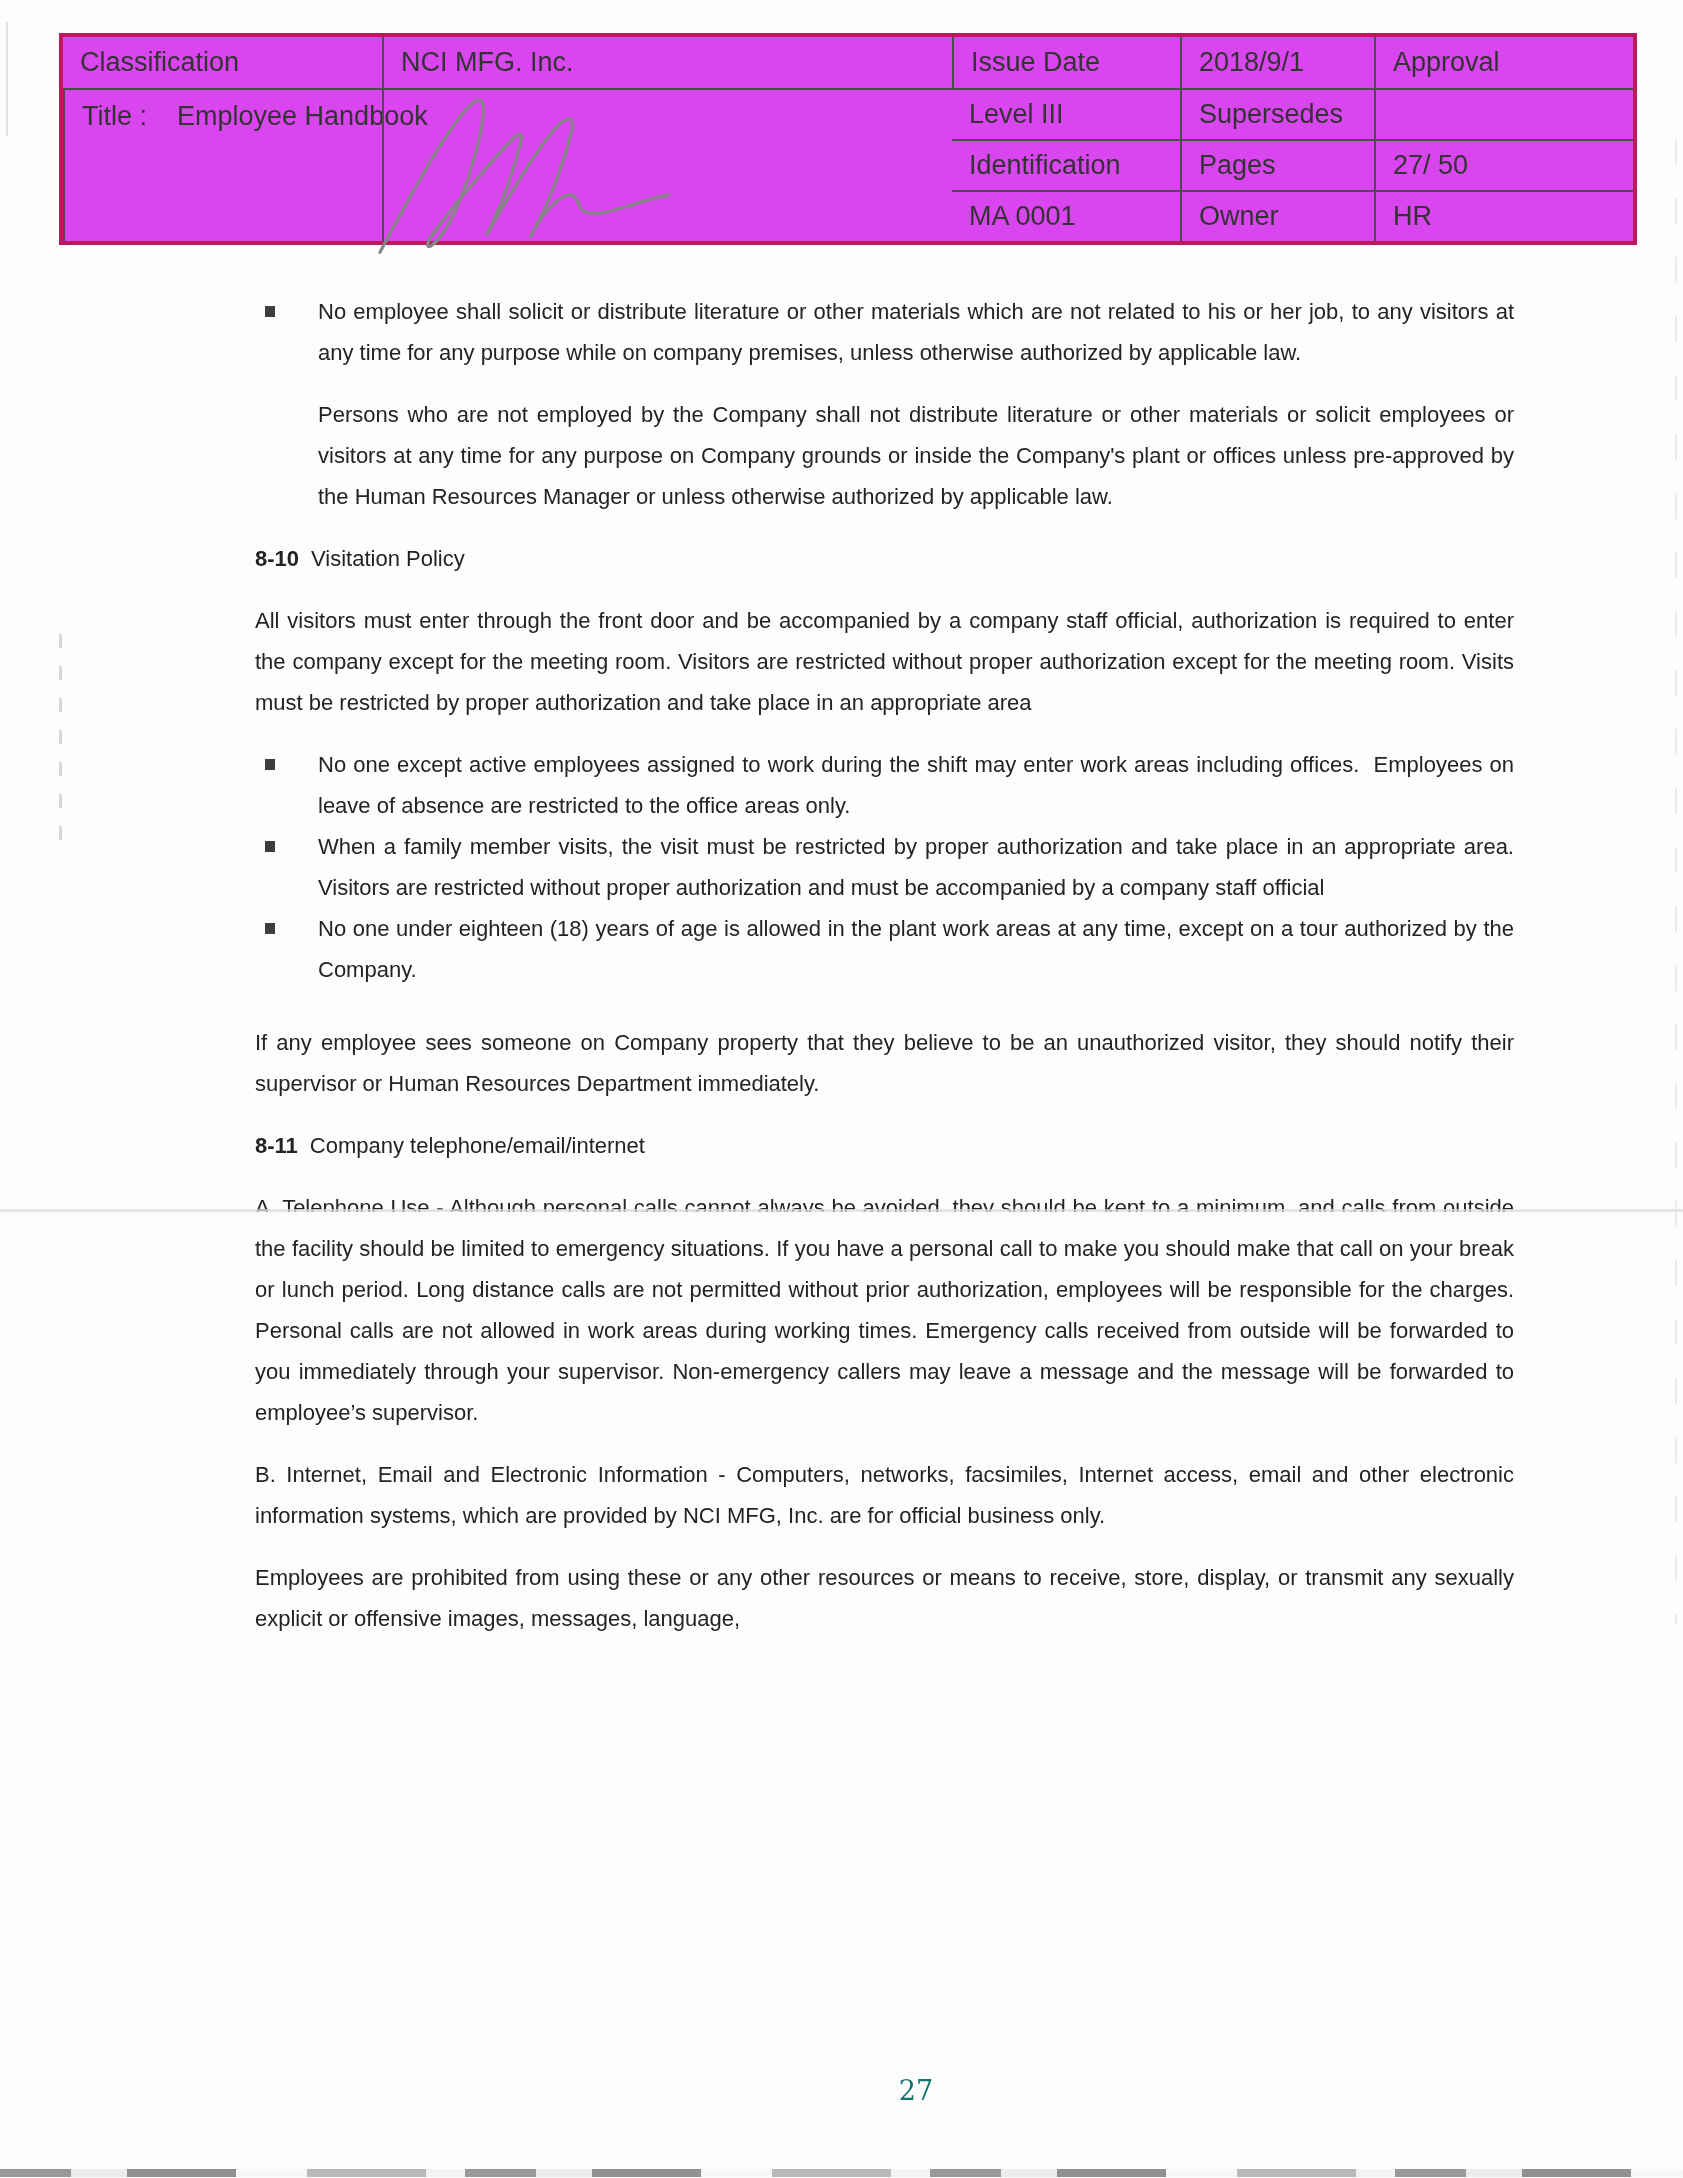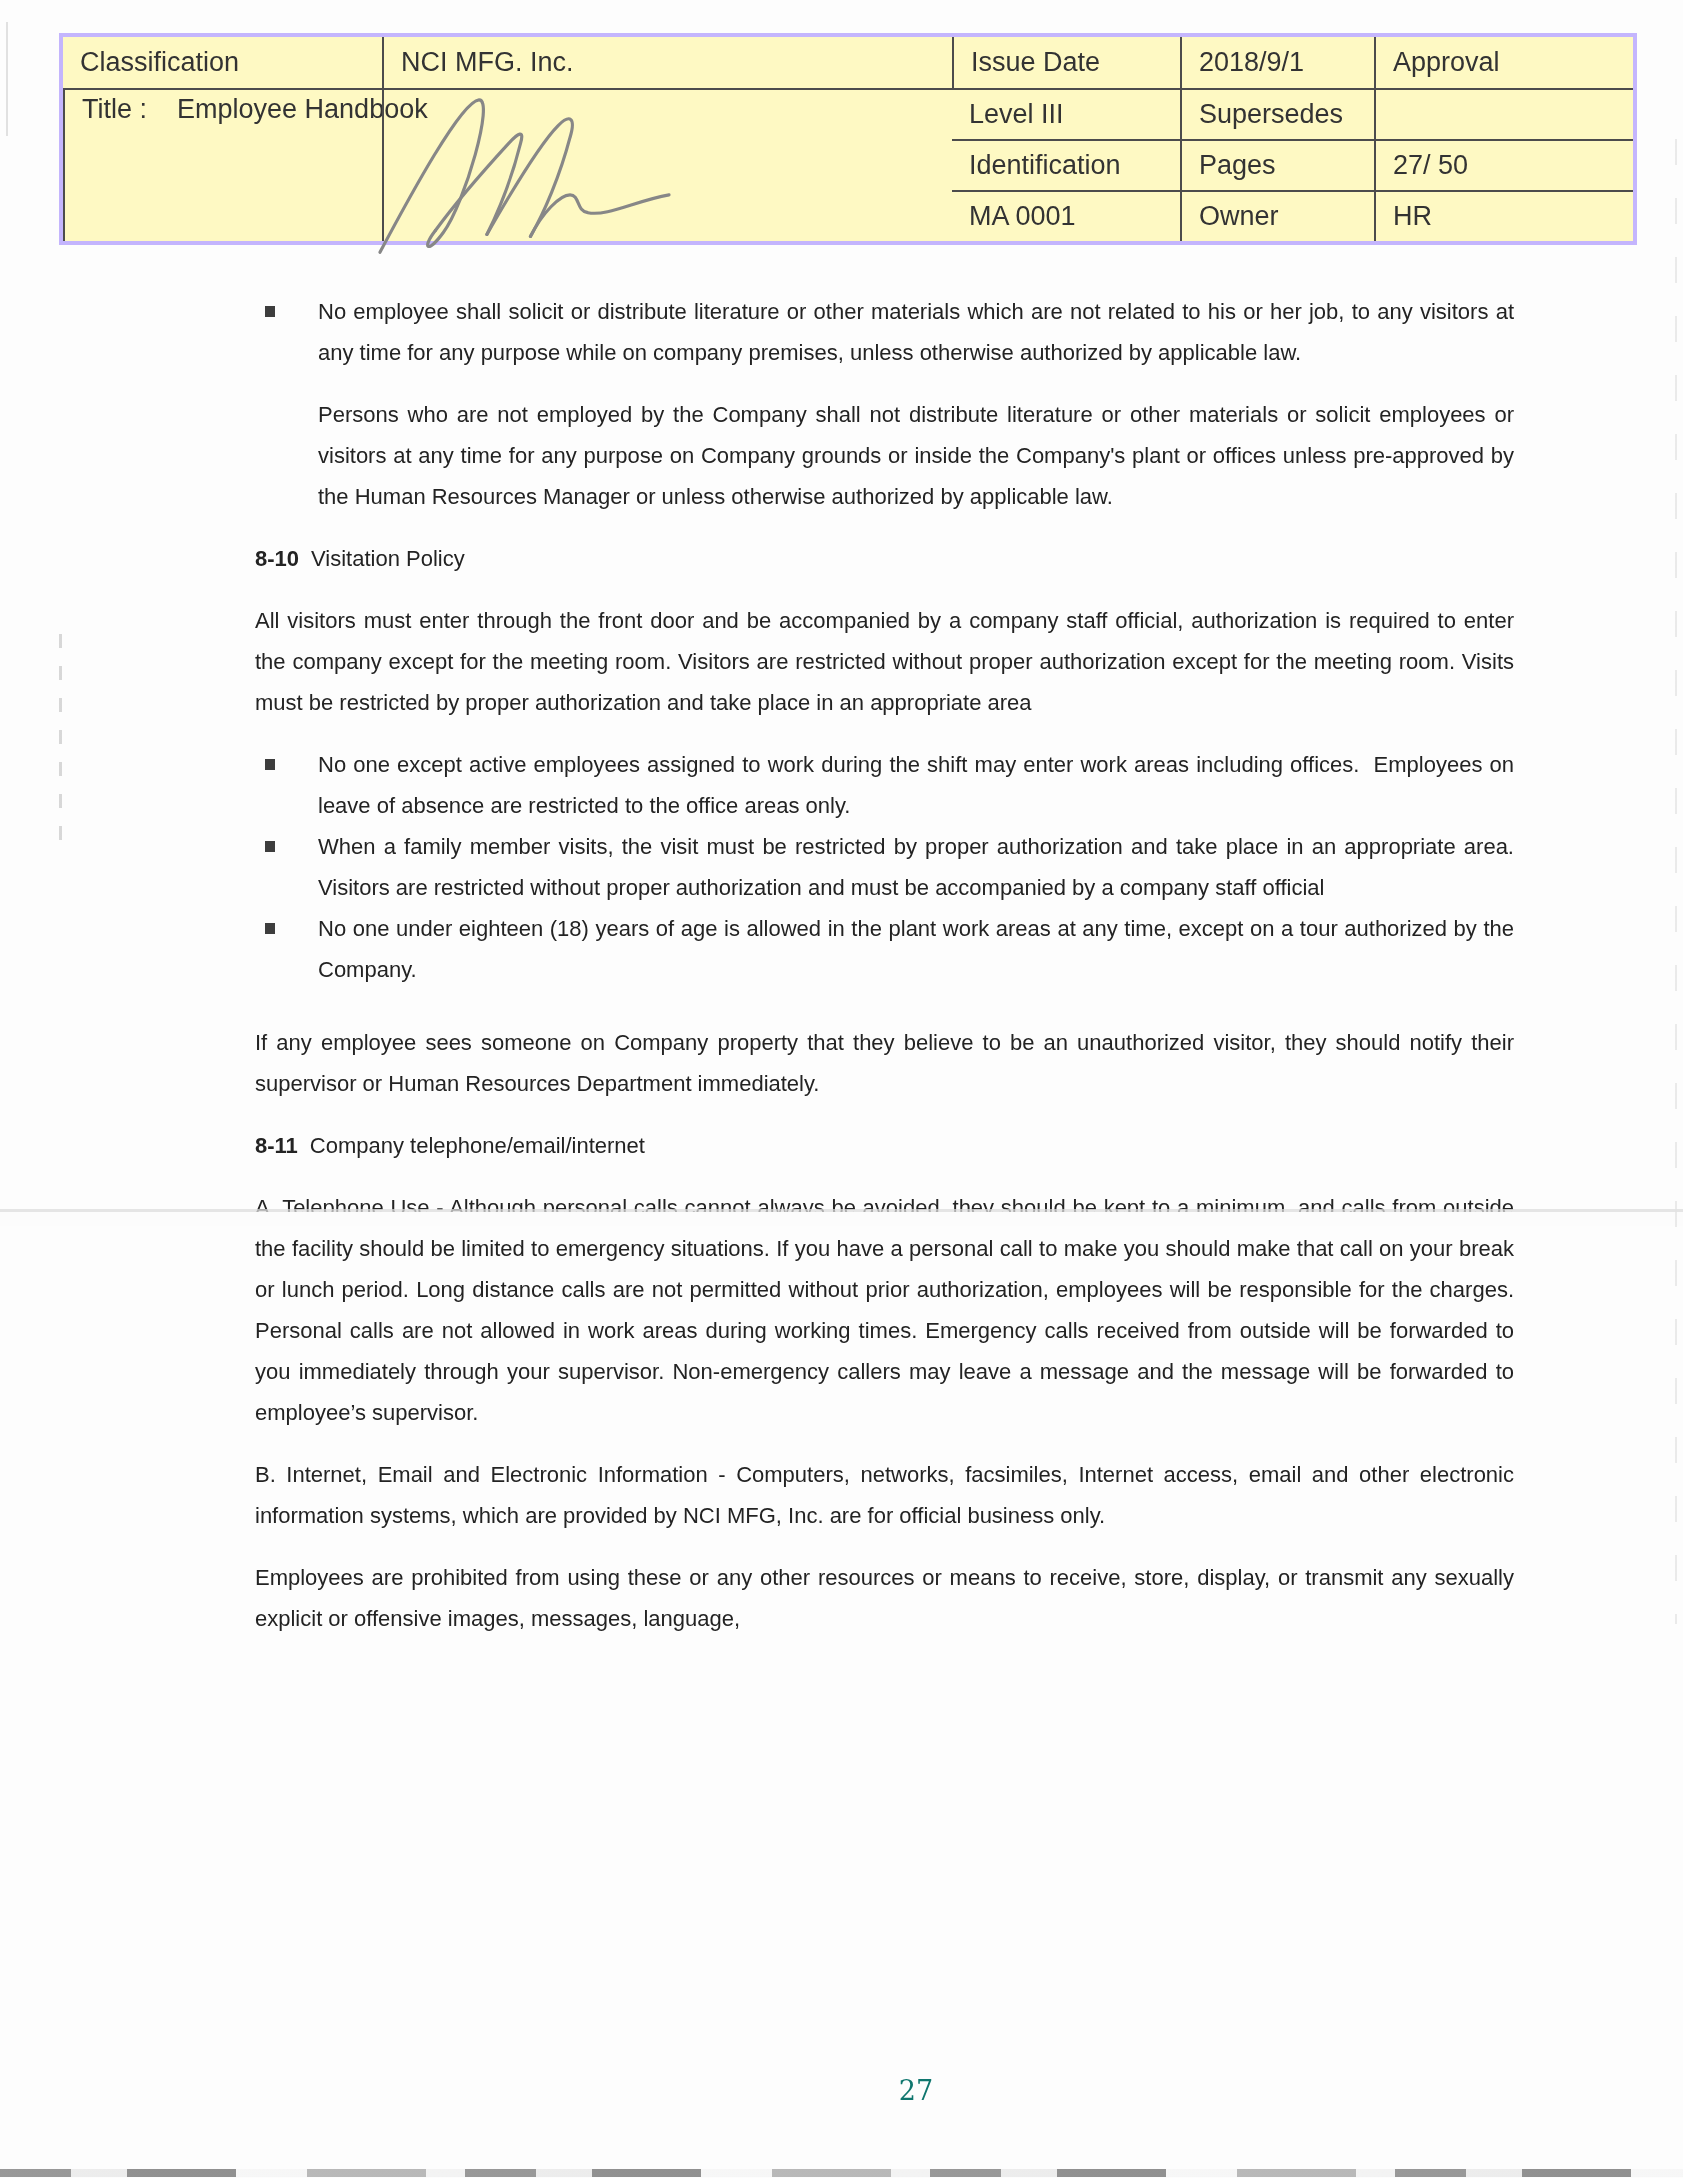--- a/index.html
+++ b/index.html
@@ -9,42 +9,42 @@
     background: #fdfdfd;
     font-family: "Liberation Sans", sans-serif;
     color: #262626;
     overflow: hidden;
   }
 
   
   .header-table {
     position: absolute; left: 59px; top: 33px;
     width: 1570px; height: 204px;
-    border: 4px solid #c4b5fd;
+    border: 4px solid #be185d;
     display: grid;
     grid-template-columns: 319px 570px 228px 194px auto;
     grid-template-rows: repeat(4, 1fr);
-    background: #fef9c3;
+    background: #d946ef;
     font-size: 27px;
     color: #333;
   }
   .cell {
     display: flex; align-items: center;
     padding-left: 17px;
     border-left: 2px solid #4c4c4c;
     border-top: 2px solid #4c4c4c;
     white-space: nowrap;
     overflow: visible;
   }
   .cell.first-col { border-left: none; }
   .cell.first-row { border-top: none; }
   .cell.title-cell {
     grid-row: 2 / span 3;
     align-items: flex-start;
-    padding-top: 4px;
+    padding-top: 11px;
     justify-content: space-between;
   }
   .cell.title-cell .title-value { margin-left: 30px; }
   .cell.sig-cell {
     grid-row: 2 / span 3;
     position: relative;
     padding: 0;
     overflow: visible;
   }
   .sig-cell svg { position: absolute; left: -14px; top: -8px; }

